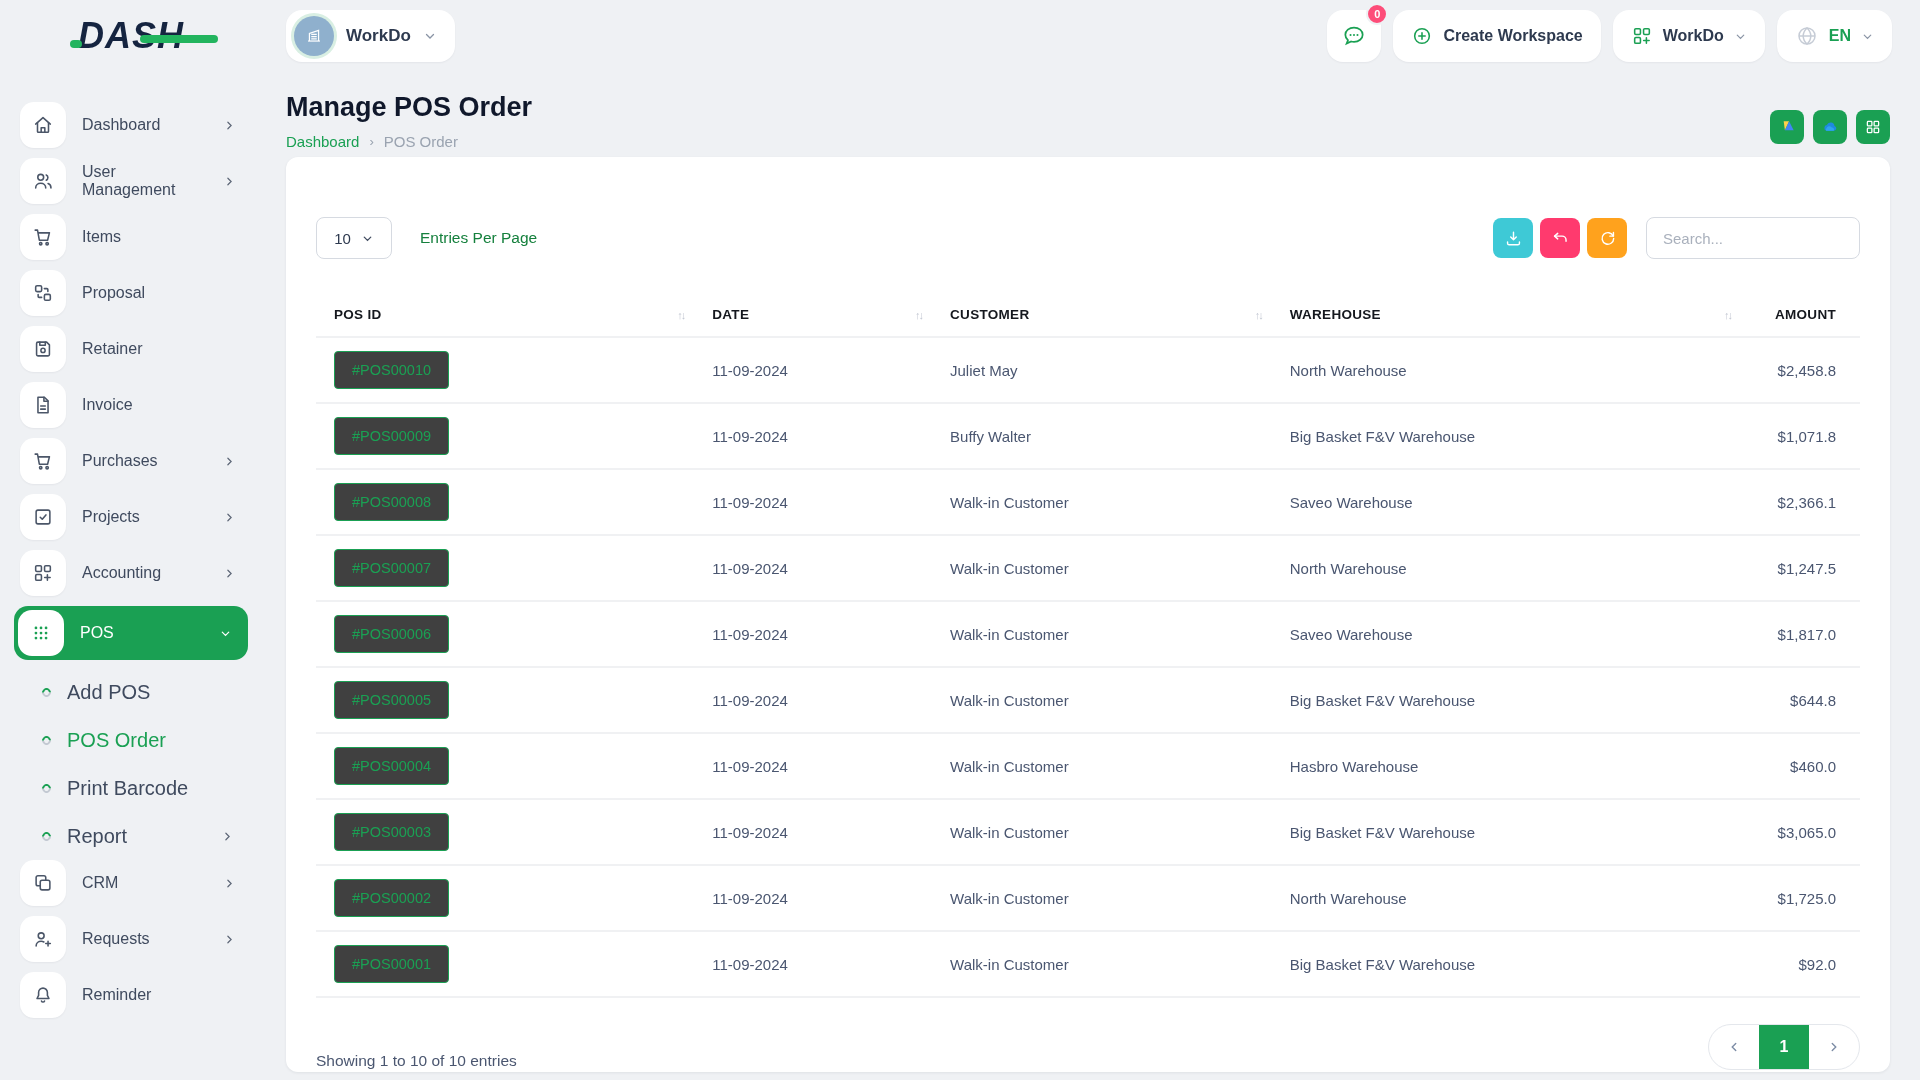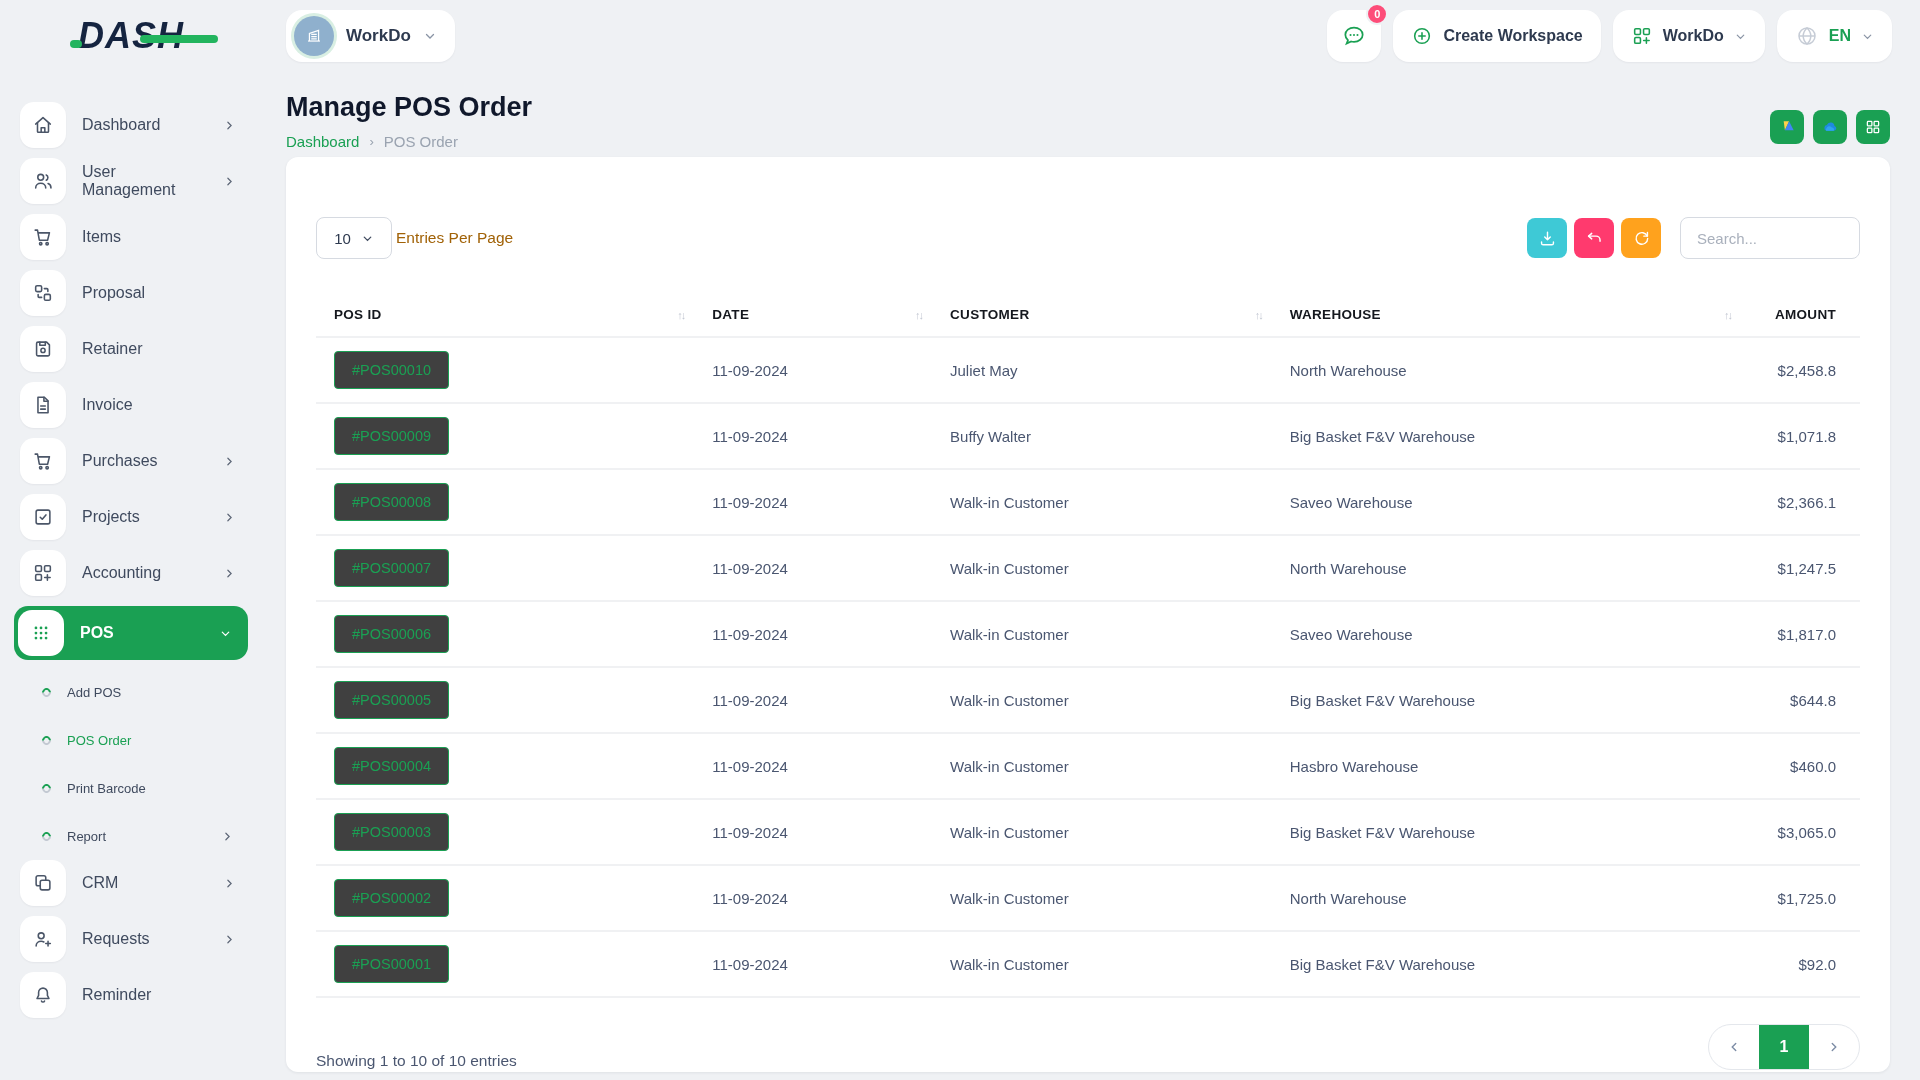--- a/index.html
+++ b/index.html
@@ -24,45 +24,45 @@
   .badge { position:absolute; top:-7px; right:-7px; min-width:22px; height:22px; border-radius:11px; background:#fd4d79; color:#fff; font-size:11px; font-weight:700; display:flex; align-items:center; justify-content:center; border:2px solid #eff1f4; }
   .chev { color:#8a94a5; }
   .lang-en { color:#1aa053; font-weight:700; font-size:16px; }
   
   .sidebar { position:absolute; top:72px; left:0; width:262px; bottom:0; padding:30px 14px 10px; overflow:hidden; }
   .nav-item { height:46px; margin-bottom:10px; display:flex; align-items:center; gap:16px; padding:0 12px 0 6px; cursor:pointer; }
   .icon-box { width:46px; height:46px; flex:0 0 46px; border-radius:14px; background:#fff; display:flex; align-items:center; justify-content:center; color:#4b5668; box-shadow:0 1px 2px rgba(16,24,40,.05); }
   .nav-label { font-size:16px; font-weight:500; color:#3f4a5e; flex:1; }
   .nav-chev { color:#5b6575; display:flex; }
   .nav-item.active-pill { background:#1aa053; border-radius:14px; margin:4px 0 8px; padding:4px 16px 4px 4px; height:54px; }
-  .nav-item.active-pill .nav-label { color:#fff; font-weight:700; }
+  .nav-item.active-pill .nav-label { color:#fff; font-weight:400; }
   .nav-item.active-pill .icon-box { color:#1aa053; box-shadow:none; }
   .nav-item.active-pill .nav-chev { color:#fff; }
   .sub-item { height:48px; display:flex; align-items:center; gap:16px; padding:0 14px 0 28px; cursor:pointer; }
   .bullet { width:9px; height:9px; flex:0 0 9px; border-radius:50%; border:2px solid; border-color:#1aa053 #c3c9d2 #c3c9d2 #1aa053; transform:rotate(45deg); }
-  .sub-label { font-size:13px; font-weight:500; color:#3f4a5e; flex:1; }
+  .sub-label { font-size:20px; font-weight:500; color:#3f4a5e; flex:1; }
   .sub-item.active .sub-label { color:#1aa053; }
   
   .page-head { position:absolute; left:286px; top:92px; right:30px; display:flex; justify-content:space-between; align-items:flex-start; }
   .page-title { font-size:27px; font-weight:700; color:#10182b; margin-bottom:10px; }
   .breadcrumb { display:flex; align-items:center; gap:10px; font-size:15px; }
   .bc-link { color:#1aa053; cursor:pointer; }
   .bc-sep { color:#9aa3b0; font-size:13px; }
   .bc-current { color:#9aa3b0; }
   .head-actions { display:flex; gap:9px; margin-top:18px; }
   .sq-btn { width:34px; height:34px; border-radius:8px; background:#1aa053; border:none; display:flex; align-items:center; justify-content:center; cursor:pointer; }
   
   .card { position:absolute; left:286px; top:157px; width:1604px; height:915px; background:#fff; border-radius:12px; box-shadow:0 1px 3px rgba(16,24,40,.07); padding:60px 30px 20px; }
   .controls { display:flex; align-items:center; }
   .entries-select { width:76px; height:42px; border:1px solid #d6dae1; border-radius:8px; background:#fff; display:flex; align-items:center; justify-content:center; gap:10px; font-size:15px; color:#2e3a4f; cursor:pointer; }
-  .entries-label { margin-left:4px; font-size:15.5px; color:#a16207; }
+  .entries-label { margin-left:28px; font-size:15.5px; color:#15803d; }
   .ctl-right { margin-left:auto; display:flex; align-items:center; gap:7px; }
   .act-btn { width:40px; height:40px; border-radius:8px; border:none; display:flex; align-items:center; justify-content:center; color:#fff; cursor:pointer; }
   .act-cyan { background:#3ec9d6; } .act-pink { background:#ff3a6e; } .act-orange { background:#ffa21d; }
-  .search-input { margin-left:12px; width:180px; height:42px; border:1px solid #d6dae1; border-radius:8px; padding:0 16px; font-size:15px; color:#3f4a5e; outline:none; font-family:inherit; }
+  .search-input { margin-left:12px; width:214px; height:42px; border:1px solid #d6dae1; border-radius:8px; padding:0 16px; font-size:15px; color:#3f4a5e; outline:none; font-family:inherit; }
   .search-input::placeholder { color:#a9b0bc; }
   
   table { width:100%; border-collapse:collapse; table-layout:fixed; margin-top:36px; }
   col.c1{width:24.5%} col.c2{width:15.4%} col.c3{width:22%} col.c4{width:30.4%} col.c5{width:7.7%}
   th { text-align:right; padding:12px 10px 14px 18px; border-bottom:2px solid #f0f1f3; cursor:pointer; }
   .th-inner { display:flex; align-items:center; justify-content:space-between; font-size:13.5px; font-weight:700; color:#15181e; letter-spacing:.3px; text-transform:uppercase; }
   .sort { color:#c2c7d2; font-size:11px; letter-spacing:-2px; font-weight:400; }
   th.amount, td.amount { text-align:right; padding-right:24px; }
   th.amount .th-inner { justify-content:flex-end; }
   td { height:66px; border-bottom:2px solid #f0f1f3; padding-left:18px; font-size:15px; color:#4a5670; }

